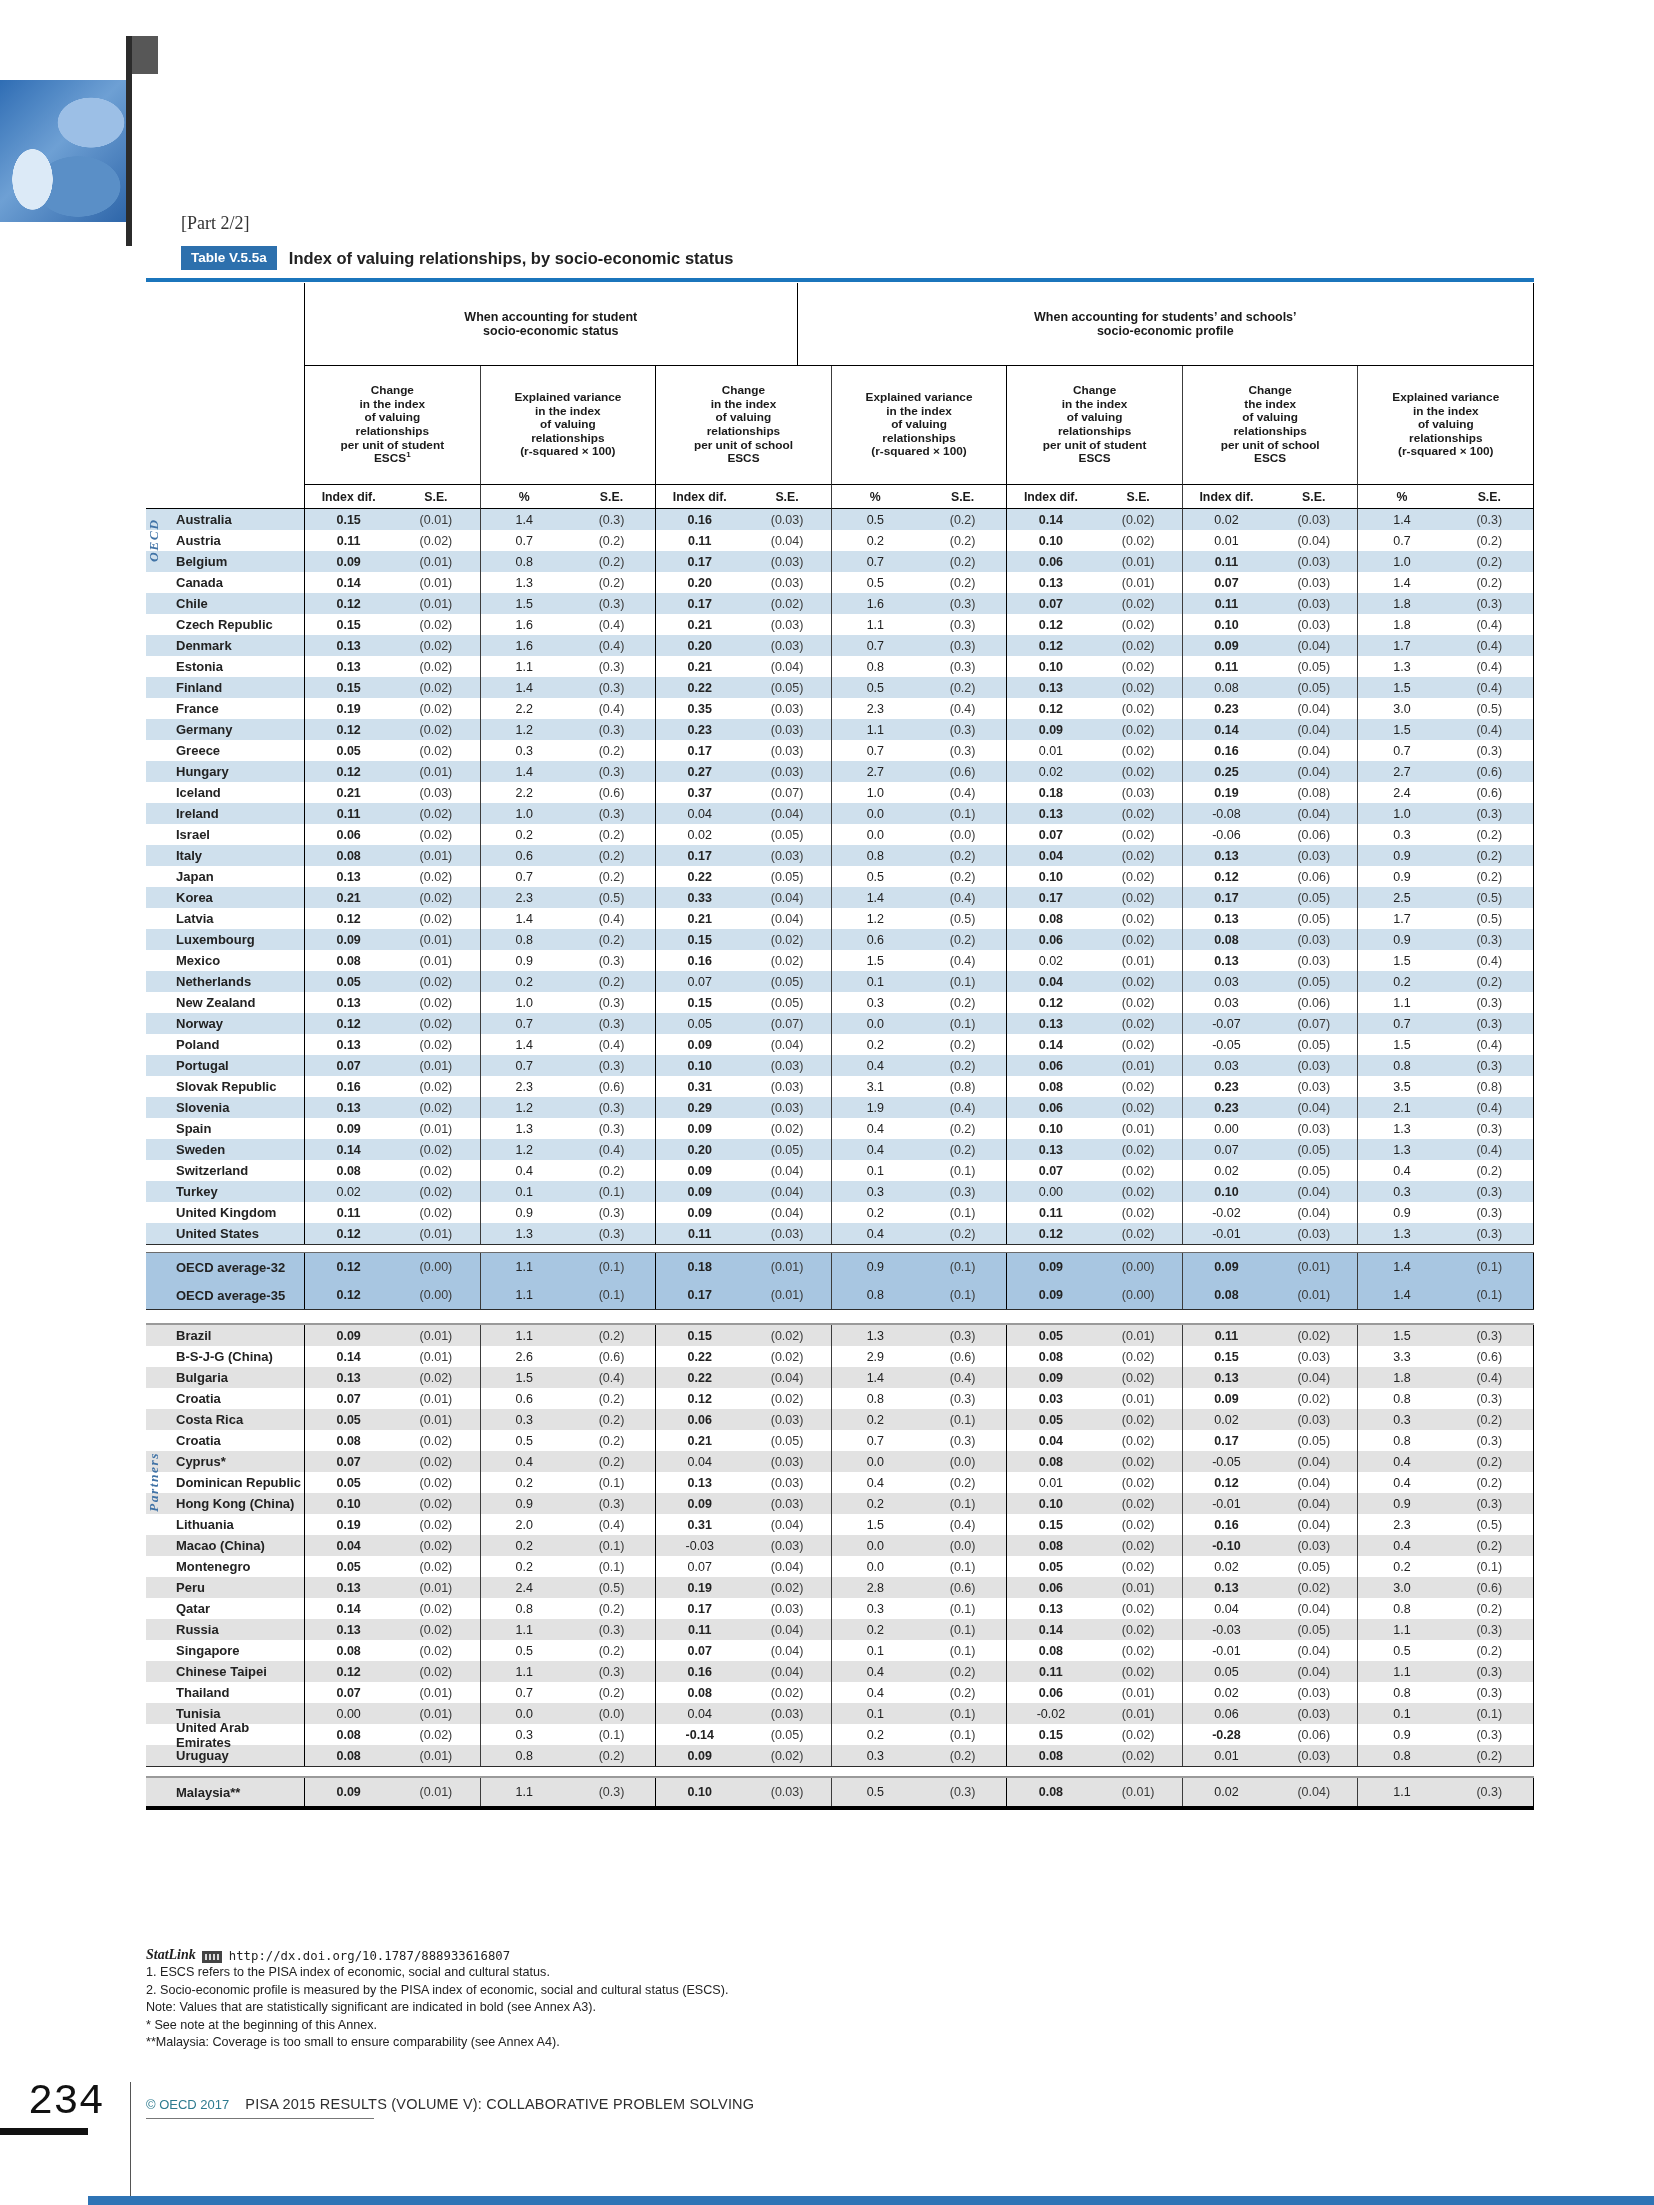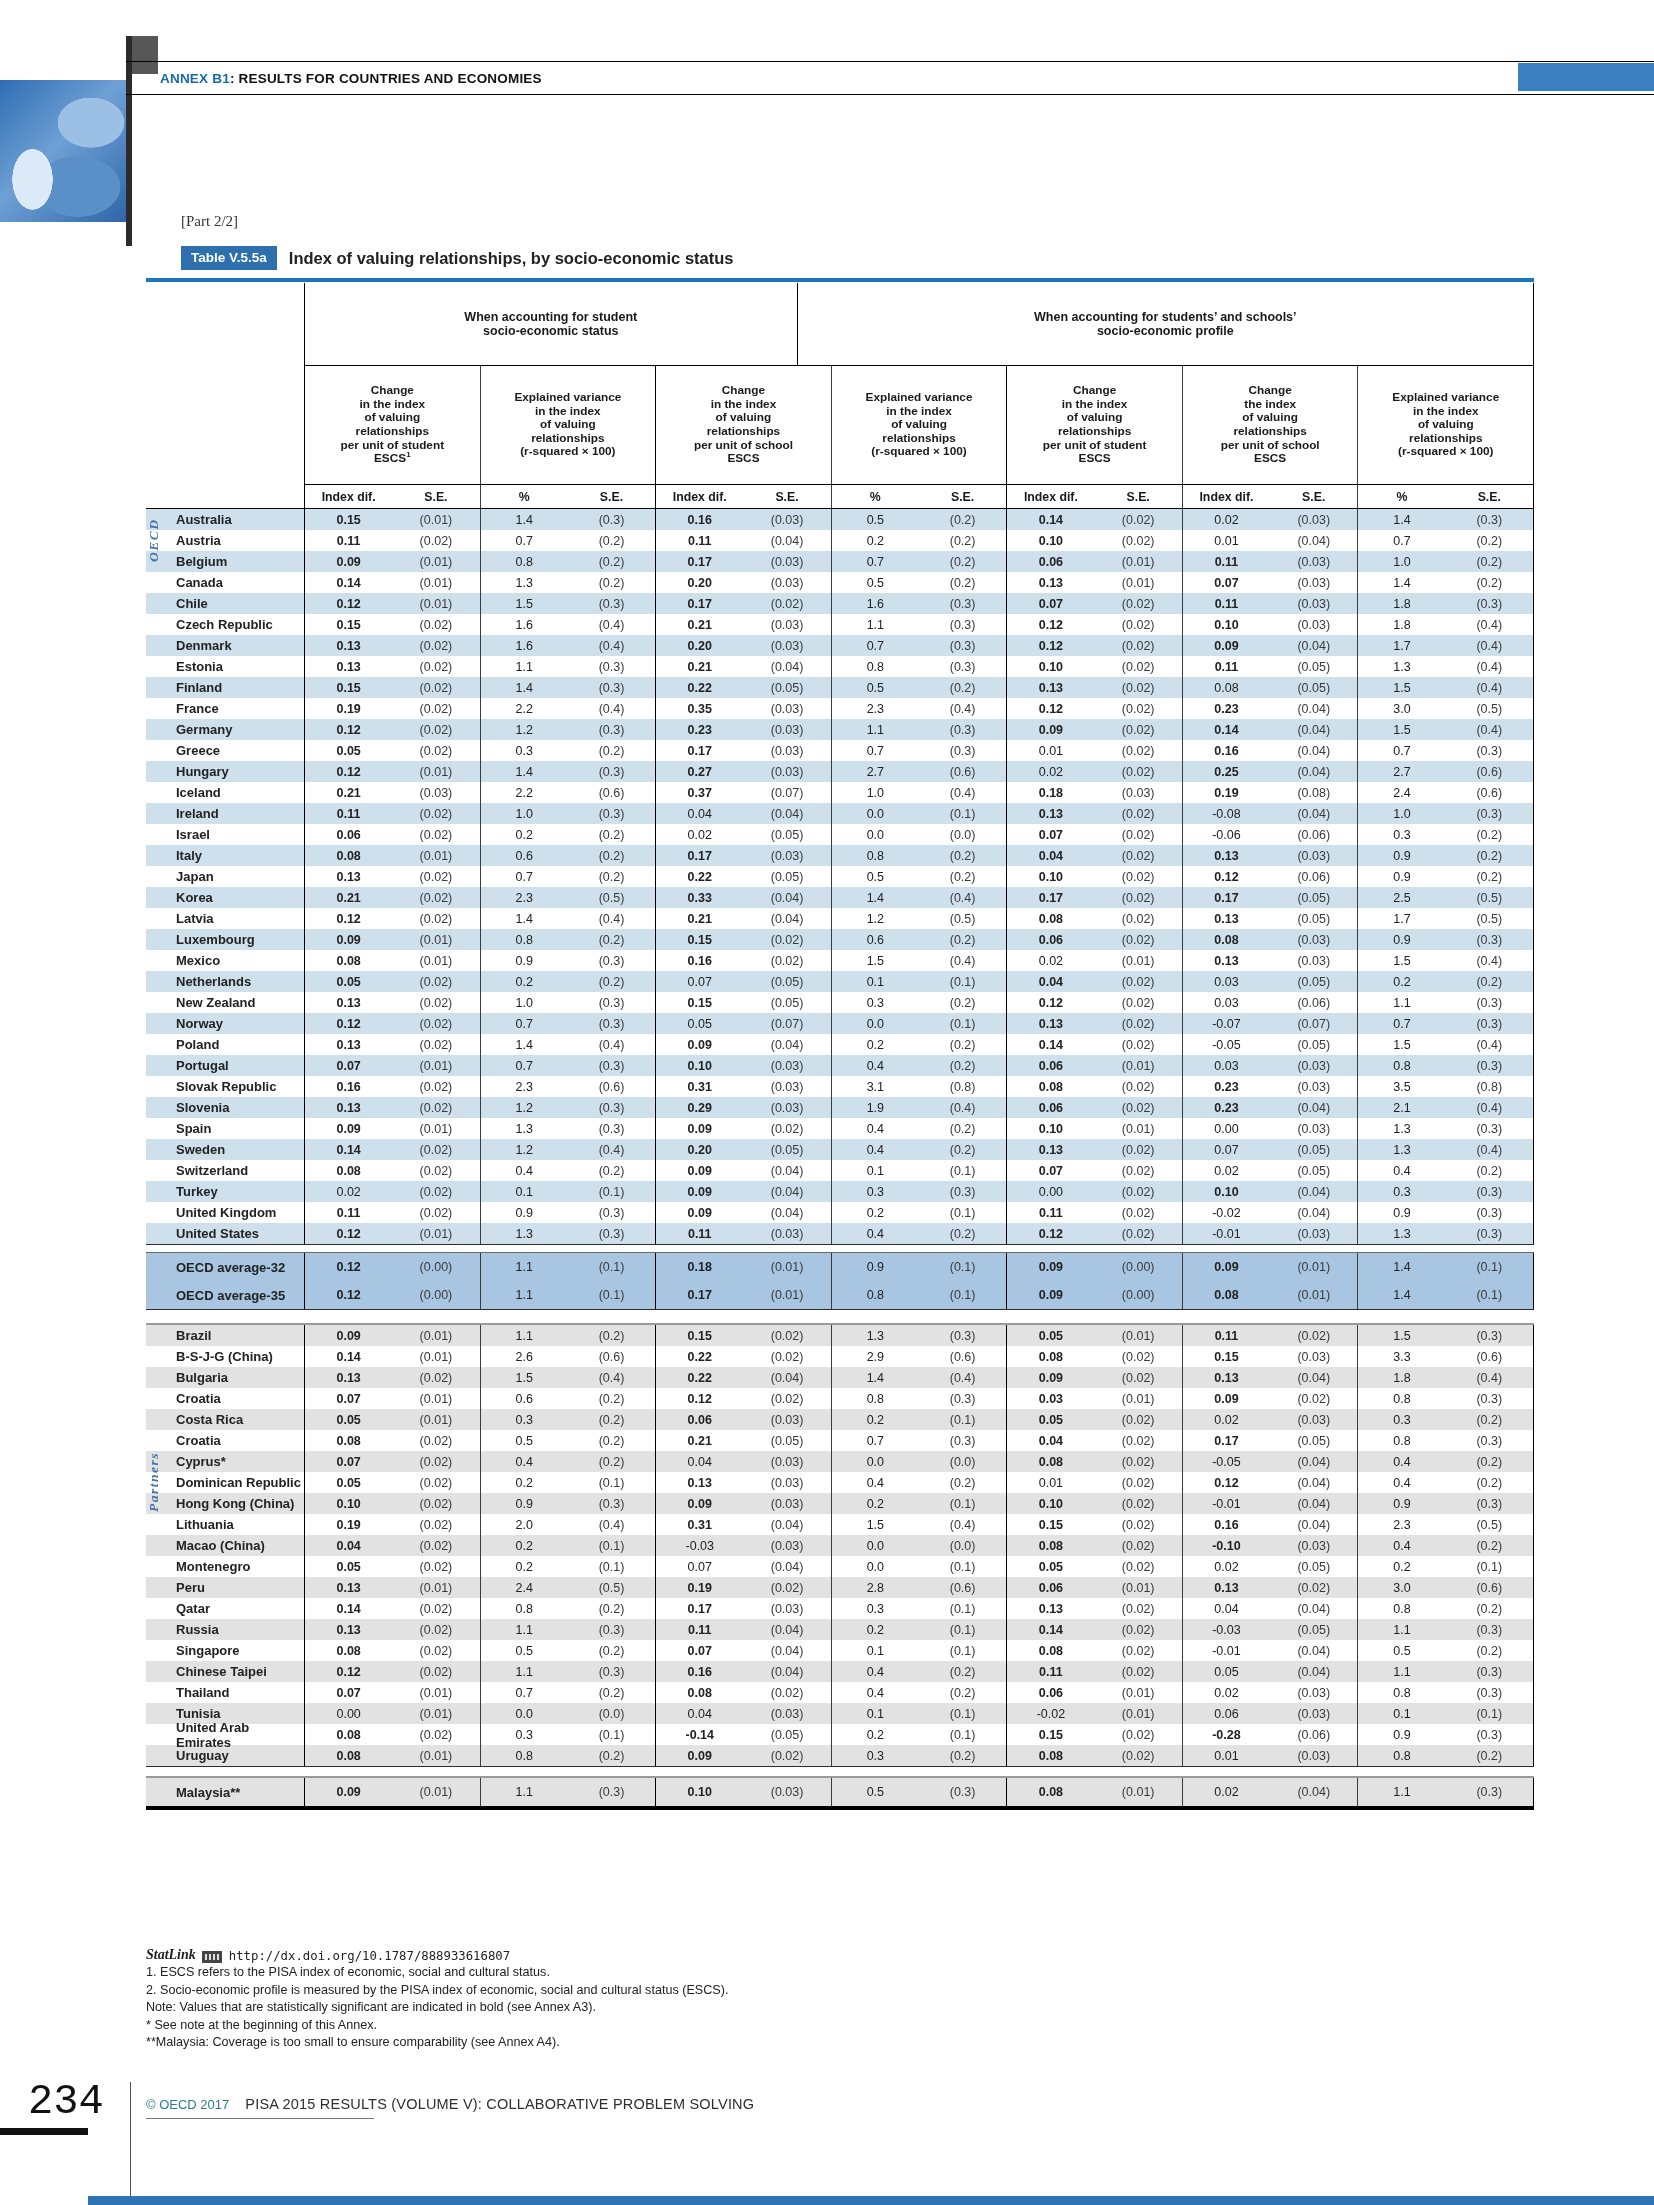--- a/index.html
+++ b/index.html
@@ -13,21 +13,21 @@
       radial-gradient(ellipse 70px 50px at 60% 75%, #5a8fc7 0 60%, transparent 61%),
       linear-gradient(135deg,#2f6db4 0%,#6ea0d4 45%,#2c64a8 100%);}
   .corner-bar{position:absolute;left:126px;top:36px;width:6px;height:210px;background:#2b2b2b;}
   .corner-tab{position:absolute;left:132px;top:36px;width:26px;height:38px;background:#575757;}
   
   .annex-band{position:absolute;left:126px;top:61px;width:1528px;height:32px;
     border-top:1.5px solid #000;border-bottom:1.5px solid #000;display:flex;align-items:center;}
   .annex-text{margin-left:34px;font-size:13.5px;font-weight:bold;letter-spacing:.2px;color:#111;}
   .annex-blue{color:#1b6aa8;}
   .annex-bluebox{position:absolute;right:0;top:1px;width:136px;height:28px;background:#3b7fc0;}
-  .part-label{position:absolute;left:181px;top:213px;font-size:15px;color:#333;
+  .part-label{position:absolute;left:181px;top:213px;font-size:18px;color:#333;
     font-family:"Liberation Serif",serif;}
   .title-row{position:absolute;left:181px;top:246px;display:flex;align-items:center;}
   .badge{background:#2d70ad;color:#fff;font-weight:bold;font-size:13.5px;padding:4px 10px 5px 10px;}
   .table-title{font-weight:bold;font-size:16.5px;color:#222;margin-left:12px;}
   
   .table-wrap{position:absolute;left:146px;top:278px;width:1388px;}
   .toprule{height:4px;background:#1b75bc;margin-bottom:1px;}
   .trow{display:flex;width:1388px;}
   .corner{width:158px;flex:none;}
   .gcell{display:flex;flex-direction:column;align-items:center;justify-content:center;
@@ -86,24 +86,20 @@
   .bottom-bar{position:absolute;left:88px;top:2196px;width:1566px;height:9px;background:#2e74b5;}
 </style>
 </head>
 <body>
 
 <div class="page">
   <div class="photo"></div>
   <div class="corner-bar"></div>
   <div class="corner-tab"></div>
 
-  <div class="annex-band">
-    <span class="annex-text"><b class="annex-blue">ANNEX B1</b><b>: RESULTS FOR COUNTRIES AND ECONOMIES</b></span>
-    <div class="annex-bluebox"></div>
-  </div>
 
   <div class="part-label">[Part 2/2]</div>
 
   <div class="title-row">
     <span class="badge">Table V.5.5a</span>
     <span class="table-title">Index of valuing relationships, by socio-economic status</span>
   </div>
 
   <div class="table-wrap" id="tableRoot">
     <div class="toprule"></div>

